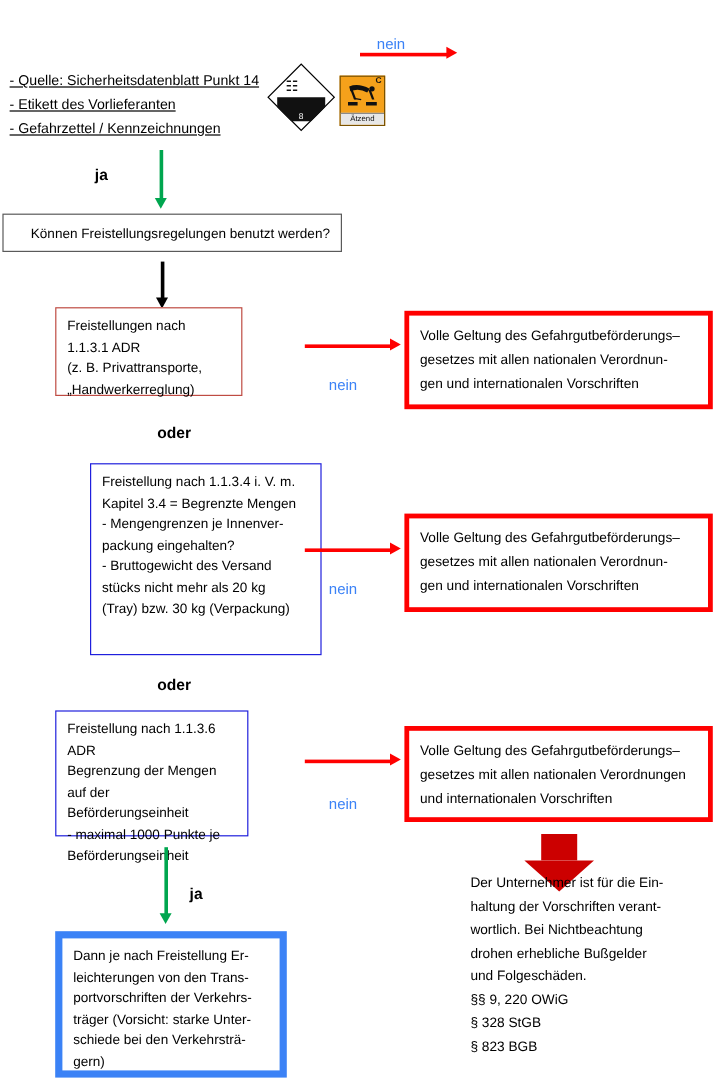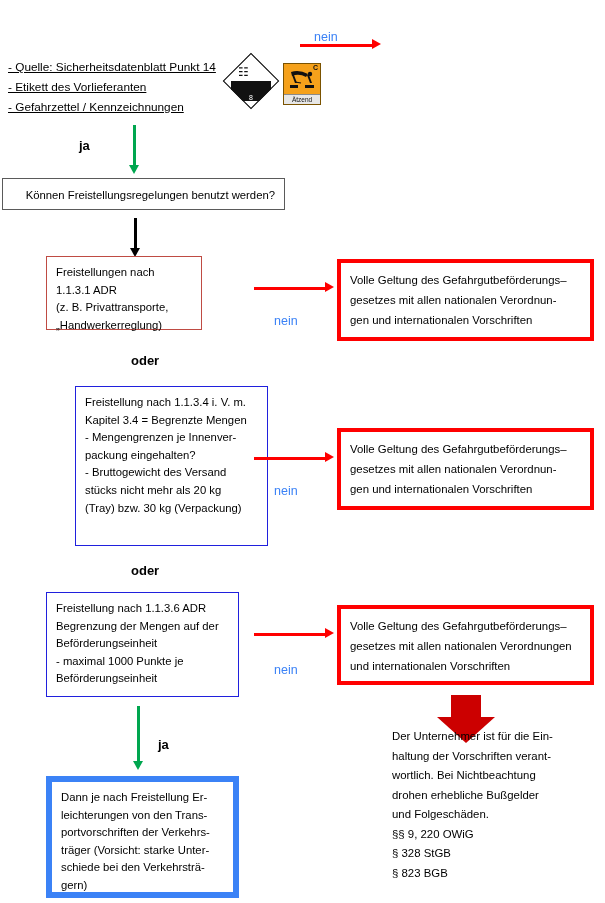--- a/index.html
+++ b/index.html
@@ -249,21 +249,21 @@
   <div class="h-line red abs" style="left:254px; top:457px; width:72px;"></div>
   <div class="h-head red-head-right abs" style="left:325px; top:452px;"></div>
   <div class="abs label-small" style="left:274px; top:484px;">nein</div>
 
   <div class="abs box box-red-thick" style="left:337px; top:428px; width:257px; height:82px; white-space:pre-line;">Volle Geltung des Gefahrgutbeförderungs–
 gesetzes mit allen nationalen Verordnun-
 gen und internationalen Vorschriften</div>
 
   <div class="abs label-bold" style="left:131px; top:563px;">oder</div>
 
-  <div class="abs box box-blue" style="left:46px; top:592px; width:193px; height:105px; white-space:pre-line;">Freistellung nach  1.1.3.6 ADR
+  <div class="abs box box-blue" style="left:46px; top:592px; width:161px; height:105px; white-space:pre-line;">Freistellung nach  1.1.3.6 ADR
 Begrenzung der Mengen auf der
 Beförderungseinheit
 - maximal 1000 Punkte je
   Beförderungseinheit</div>
 
   <div class="h-line red abs" style="left:254px; top:633px; width:72px;"></div>
   <div class="h-head red-head-right abs" style="left:325px; top:628px;"></div>
   <div class="abs label-small" style="left:274px; top:663px;">nein</div>
 
   <div class="abs box box-red-thick" style="left:337px; top:605px; width:257px; height:80px; white-space:pre-line;">Volle Geltung des Gefahrgutbeförderungs–

